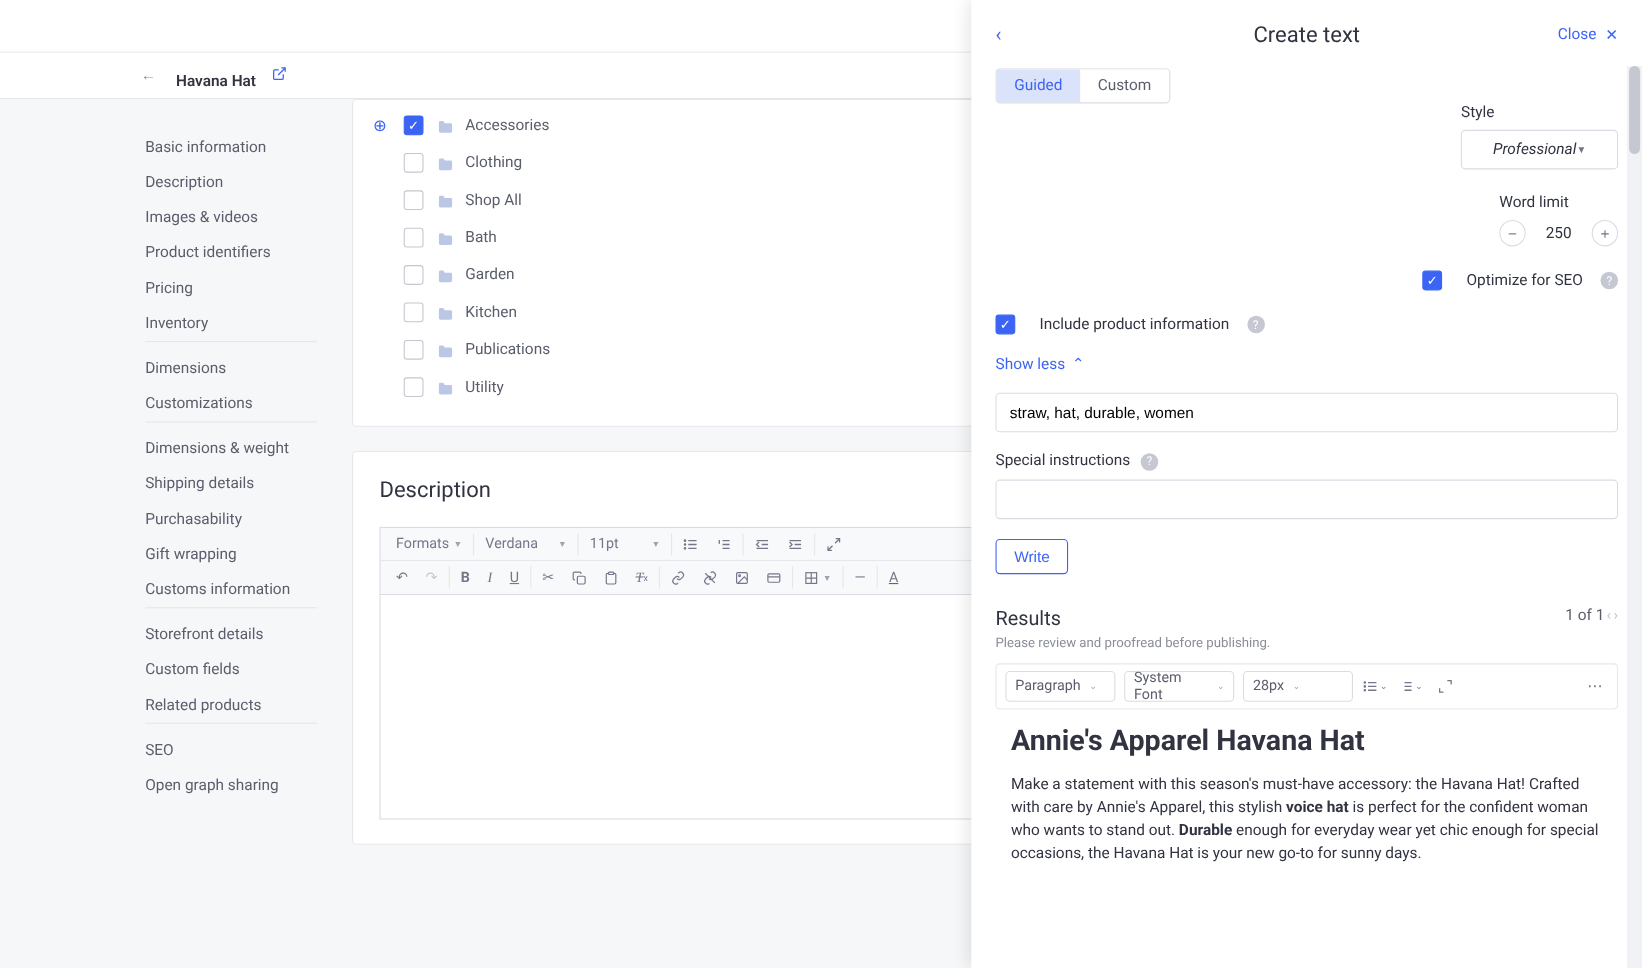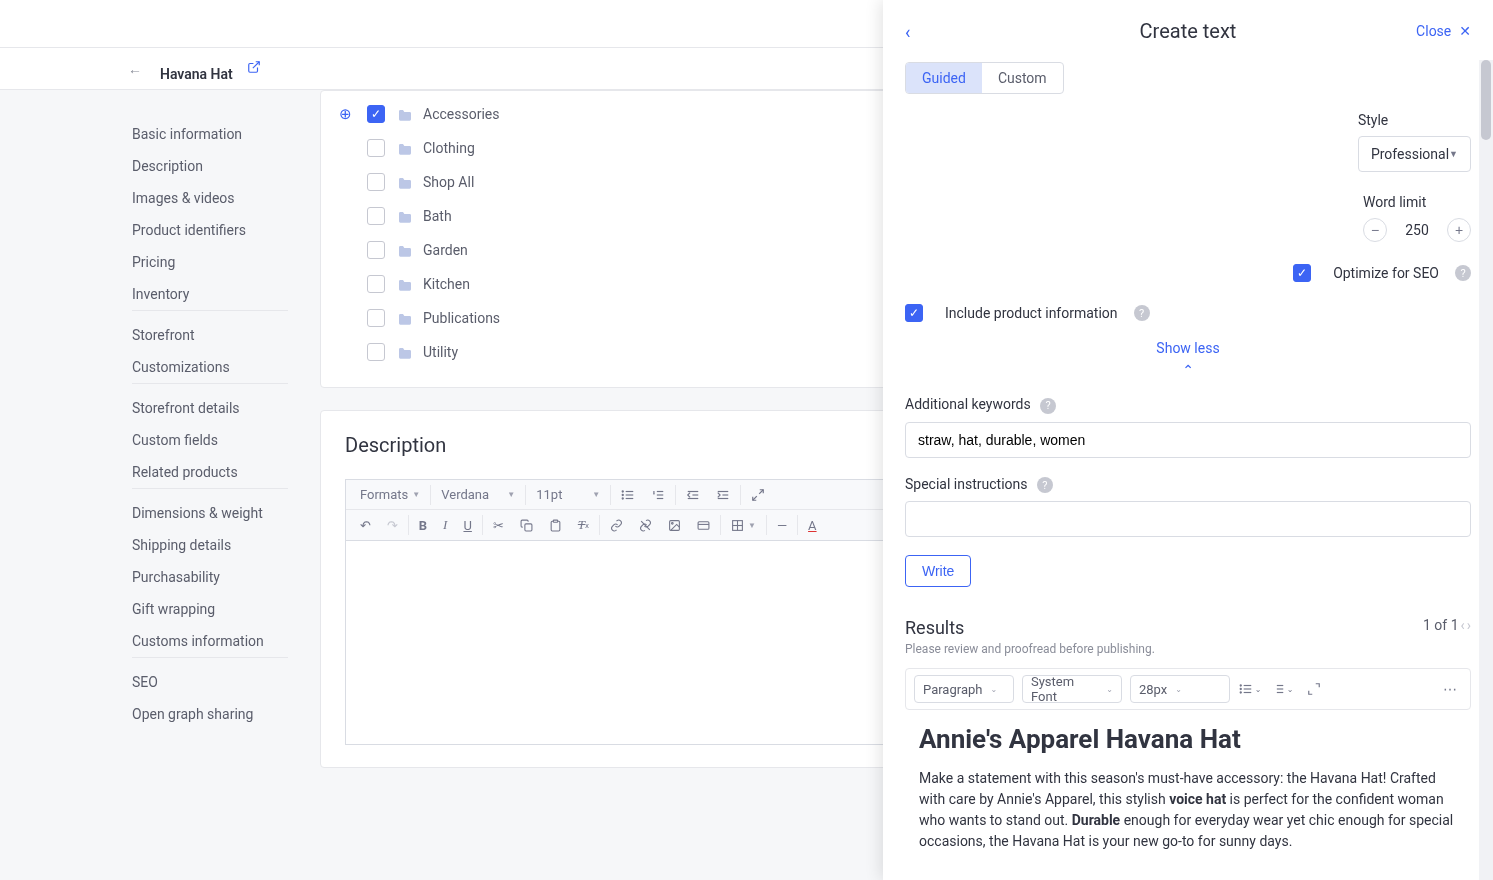--- a/index.html
+++ b/index.html
@@ -32,33 +32,33 @@
 .tb-item { padding: 0 8px; height: 30px; display: flex; align-items: center; color: #74778a; cursor: pointer; font-size: 13px; }
 .tb-item .caret { font-size: 8px; margin-left: 4px; color: #9fa2b0; }
 .tb-sep { width: 1px; height: 20px; background: #e6e7eb; margin: 0 2px; }
 .editor-body { border: 1px solid #d9dce3; border-top: none; height: 204px; background: #fff; }
 .panel { position: absolute; top: 0; right: 0; width: 610px; height: 880px; background: #fff; box-shadow: -2px 0 16px rgba(0,0,0,.12); display: flex; flex-direction: column; }
 .panel-header { height: 62px; display: flex; align-items: center; padding: 0 22px; position: relative; }
 .panel-header .back-p { color: #3c64f4; cursor: pointer; font-size: 18px; }
 .panel-header .ptitle { position: absolute; left: 50%; transform: translateX(-50%); font-size: 20px; color: #313440; }
 .panel-header .close { position: absolute; right: 22px; color: #3c64f4; display: flex; align-items: center; gap: 8px; cursor: pointer; }
 .panel-body { flex: 1; overflow-y: auto; padding: 0 22px 20px 22px; }
-.tabs { display: inline-flex; border: 1px solid #d9dce3; border-radius: 4px; overflow: hidden; margin-bottom: 18px; }
+.tabs { display: inline-flex; border: 1px solid #d9dce3; border-radius: 4px; overflow: hidden; }
 .tab { padding: 7px 16px; cursor: pointer; color: #5a5d6b; }
 .tab.active { background: #dbe3fa; color: #3c64f4; }
 .form-row { display: flex; gap: 22px; align-items: flex-end; margin-bottom: 22px; flex-direction: column; }
 .f-label { font-size: 14px; color: #313440; margin-bottom: 8px; display: block; }
-.select { border: 1px solid #d9dce3; border-radius: 4px; height: 36px; display: flex; align-items: center; padding: 0 12px; justify-content: space-between; cursor: pointer; color: #313440; }
+.select { border: 1px solid #d9dce3; border-radius: 4px; height: 36px; display: flex; align-items: center; padding: 0 28px; justify-content: space-between; cursor: pointer; color: #313440; font-style: italic; }
 .select .caret { font-size: 9px; color: #74778a; }
 .stepper { display: flex; align-items: center; gap: 10px; }
 .stepper button { width: 24px; height: 24px; border: 1px solid #d9dce3; border-radius: 50%; background: #fff; cursor: pointer; color: #74778a; display: flex; align-items: center; justify-content: center; font-size: 14px; }
 .stepper .val { width: 40px; text-align: center; }
 .chkbox { display: flex; align-items: center; gap: 10px; }
 .helpq { width: 16px; height: 16px; border-radius: 50%; background: #c6c8d1; color: #fff; font-size: 11px; display: inline-flex; align-items: center; justify-content: center; margin-left: 6px; }
-.showless { color: #3c64f4; cursor: pointer; display: flex; align-items: center; gap: 6px; margin-bottom: 18px; flex-direction: column; }
+.showless { color: #3c64f4; cursor: pointer; display: flex; align-items: center; gap: 6px; margin-bottom: 18px; }
 .text-input { width: 100%; border: 1px solid #d9dce3; border-radius: 4px; height: 36px; padding: 0 12px; font-size: 14px; }
 .field { margin-bottom: 18px; }
 .write-btn { border: 1px solid #3c64f4; color: #3c64f4; background: #fff; border-radius: 4px; padding: 7px 16px; cursor: pointer; font-size: 14px; }
 .results-hdr { display: flex; justify-content: space-between; align-items: flex-start; margin: 30px 0 12px 0; }
 .results-hdr h3 { font-size: 18px; font-weight: 400; }
 .results-hdr .sub { font-size: 12px; color: #8a8d99; margin-top: 4px; }
 .pager { display: flex; align-items: flex-end; gap: 2px; color: #5a5d6b; }
 .pager .nav { color: #c6c8d1; cursor: pointer; }
 .result-tb { display: flex; align-items: center; gap: 8px; border: 1px solid #e6e7eb; border-radius: 4px; padding: 6px 8px; margin-bottom: 14px; }
 .rt-sel { border: 1px solid #d9dce3; border-radius: 4px; height: 28px; display: flex; align-items: center; padding: 0 8px; gap: 8px; cursor: pointer; font-size: 13px; color:#5a5d6b; }
@@ -91,34 +91,34 @@
   <div class="sidebar">
     <div class="group first">
       <div class="item">Basic information</div>
       <div class="item">Description</div>
       <div class="item">Images &amp; videos</div>
       <div class="item">Product identifiers</div>
       <div class="item">Pricing</div>
       <div class="item">Inventory</div>
     </div>
     <div class="group">
-      <div class="item">Storefront</div>
+      <div class="item">Dimensions</div>
       <div class="item">Customizations</div>
-    </div>
-    <div class="group">
-      <div class="item">Storefront details</div>
-      <div class="item">Custom fields</div>
-      <div class="item">Related products</div>
     </div>
     <div class="group">
       <div class="item">Dimensions &amp; weight</div>
       <div class="item">Shipping details</div>
       <div class="item">Purchasability</div>
       <div class="item">Gift wrapping</div>
       <div class="item">Customs information</div>
+    </div>
+    <div class="group">
+      <div class="item">Storefront details</div>
+      <div class="item">Custom fields</div>
+      <div class="item">Related products</div>
     </div>
     <div class="group">
       <div class="item">SEO</div>
       <div class="item">Open graph sharing</div>
     </div>
   </div>
 
   <div class="content">
     <div class="card">
       <div class="tree" id="tree">
@@ -367,24 +367,20 @@
 
     <div class="showless">
       <span>Show less</span>
       <span>⌃</span>
     </div>
 
     <div class="field">
     </div>
 
     <div class="field">
-      <label class="f-label">
-        <span>Additional keywords</span>
-        <span class="helpq">?</span>
-      </label>
       <input class="text-input" value="straw, hat, durable, women" style="">
     </div>
 
     <div class="field">
       <label class="f-label">
         <span>Special instructions</span>
         <span class="helpq">?</span>
       </label>
       <input class="text-input" value="" style="">
     </div>

